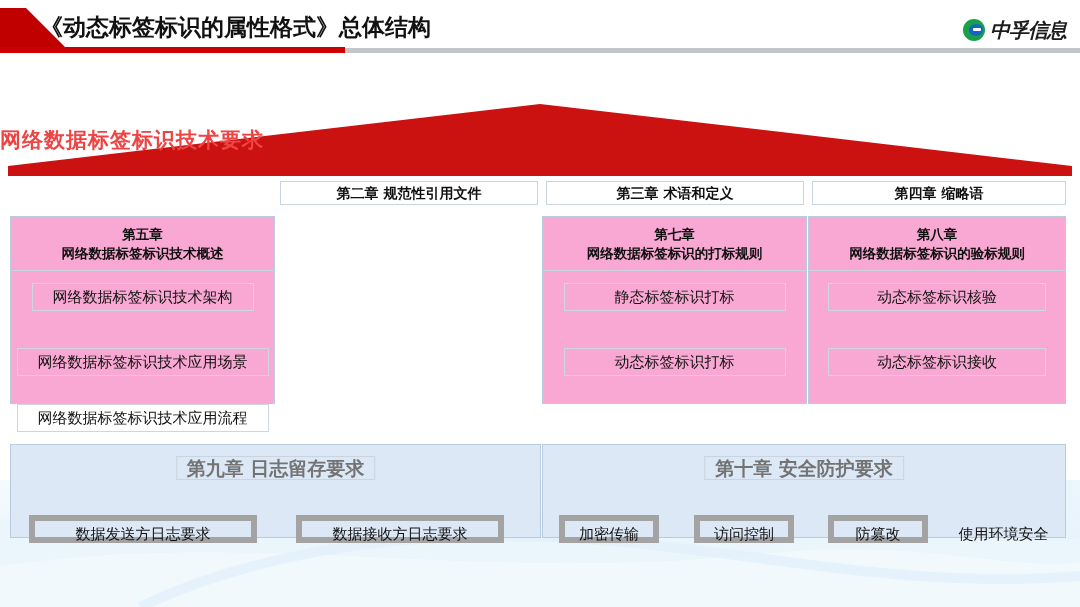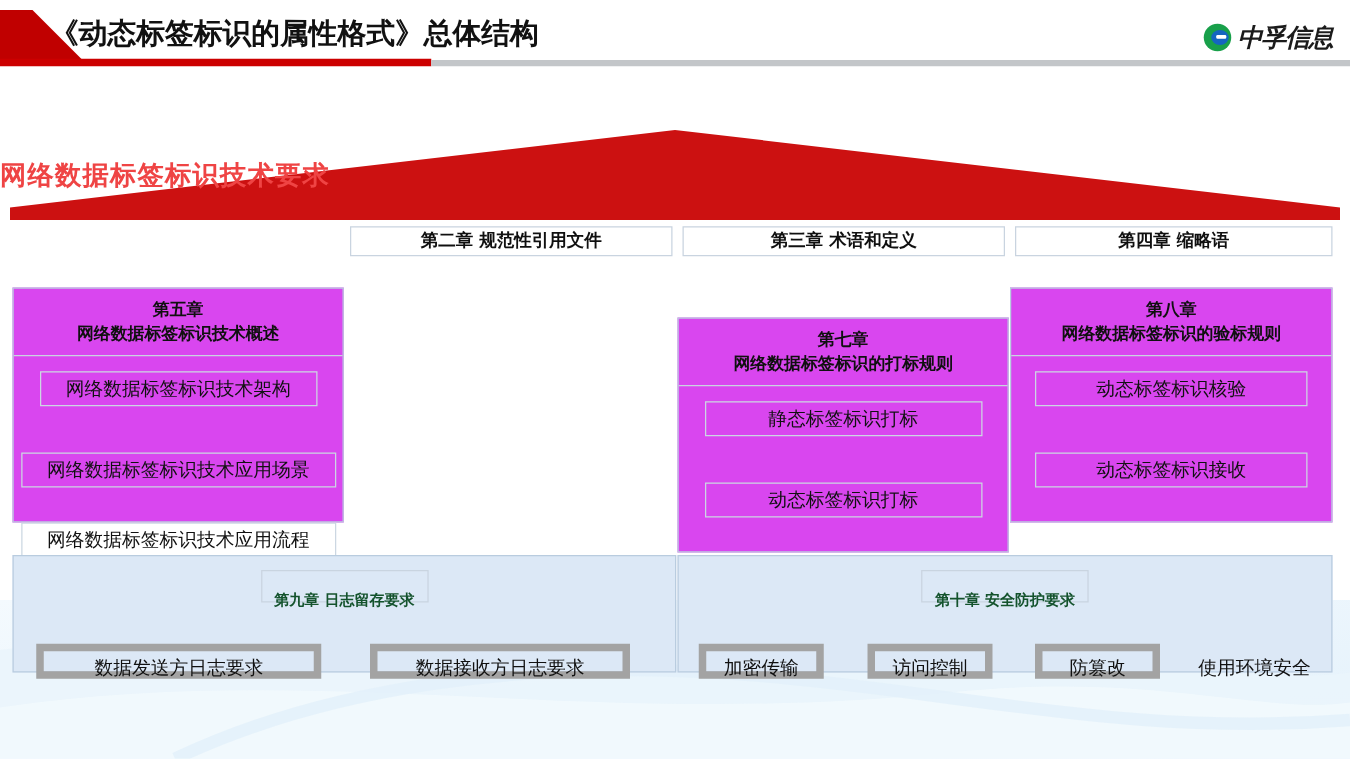--- a/index.html
+++ b/index.html
@@ -45,40 +45,40 @@
   
   .row1{position:absolute;left:0;top:0;width:1060px;height:38px;}
   .chip{
     position:absolute;top:7px;height:24px;line-height:23px;text-align:center;
     border:1px solid #c9d4e0;box-sizing:border-box;background:transparent;
     font-size:14px;font-weight:bold;color:#101010;white-space:nowrap;
   }
 
   
   .row2{position:absolute;left:0;top:38px;width:1060px;height:230px;}
-  .col{position:absolute;top:18px;height:188px;background:#d946ef;
+  .col{position:absolute;top:4px;height:188px;background:#f9a8d4;
        border:1px solid #b9ccdf;box-sizing:border-box;}
   .col-head{position:absolute;left:0;top:0;width:100%;box-sizing:border-box;
     border-bottom:1px solid #c9d4e0;padding:8px 4px 7px;text-align:center;
     font-size:13.5px;font-weight:bold;color:#101010;line-height:19px;}
   .col-head .small{font-size:13px;}
   .item{
     position:absolute;left:50%;transform:translateX(-50%);
     height:28px;line-height:27px;text-align:center;
     border:1px solid #ccd7e2;box-sizing:border-box;background:transparent;
     font-size:15px;color:#111111;white-space:nowrap;
   }
 
   
   .row3{position:absolute;left:0;top:270px;width:1060px;height:94px;}
   .wide{position:absolute;top:0;height:94px;background:#dce8f6;
         border:1px solid #b9ccdf;box-sizing:border-box;}
   .wide-head{position:absolute;left:50%;transform:translateX(-50%);top:11px;
-    height:24px;line-height:23px;padding:12px 10px;border:1px solid #c9d4e0;
-    box-sizing:border-box;font-size:12px;font-weight:bold;color:#14532d;white-space:nowrap;}
+    height:24px;line-height:23px;padding:0 10px;border:1px solid #c9d4e0;
+    box-sizing:border-box;font-size:19px;font-weight:bold;color:#737373;white-space:nowrap;}
   .wide-item{position:absolute;top:50px;height:28px;line-height:27px;text-align:center;
     border:6px solid #a3a3a3;box-sizing:border-box;font-size:15px;color:#111111;white-space:nowrap;margin-top:20px;}
   .wide-item.noborder{border-color:transparent;}
 </style>
 </head>
 <body>
 
 <div id="slide">
 
   <svg class="bg-wave" viewBox="0 0 1080 127" preserveAspectRatio="none">
@@ -125,21 +125,21 @@
         <div class="col-head">
           <span>第五章</span><br>
           <span>网络数据标签标识技术概述</span>
         </div>
         <div class="item" style="top:66px;width:222px;">网络数据标签标识技术架构</div>
         <div class="item" style="top:131px;width:252px;text-align:center;">网络数据标签标识技术应用场景</div>
         <div class="item" style="top:187px;width:252px;">网络数据标签标识技术应用流程</div>
       </div>
 
 
-      <div class="col" style="left:532px;width:265px;margin-top:24px;">
+      <div class="col" style="left:532px;width:265px;">
         <div class="col-head">
           <span>第七章</span><br>
           <span>网络数据标签标识的打标规则</span>
         </div>
         <div class="item" style="top:66px;width:222px;">静态标签标识打标</div>
         <div class="item" style="top:131px;width:222px;">动态标签标识打标</div>
       </div>
 
       <div class="col" style="left:798px;width:258px;">
         <div class="col-head">

